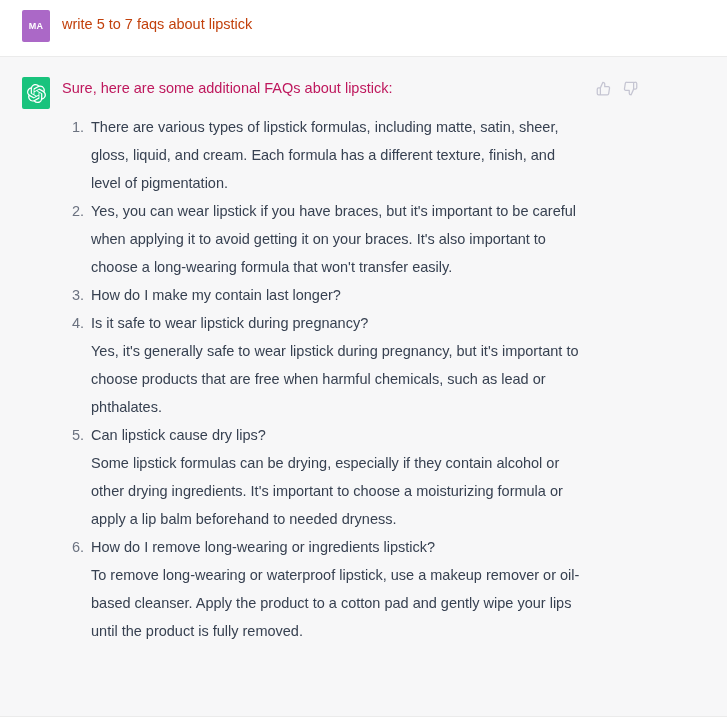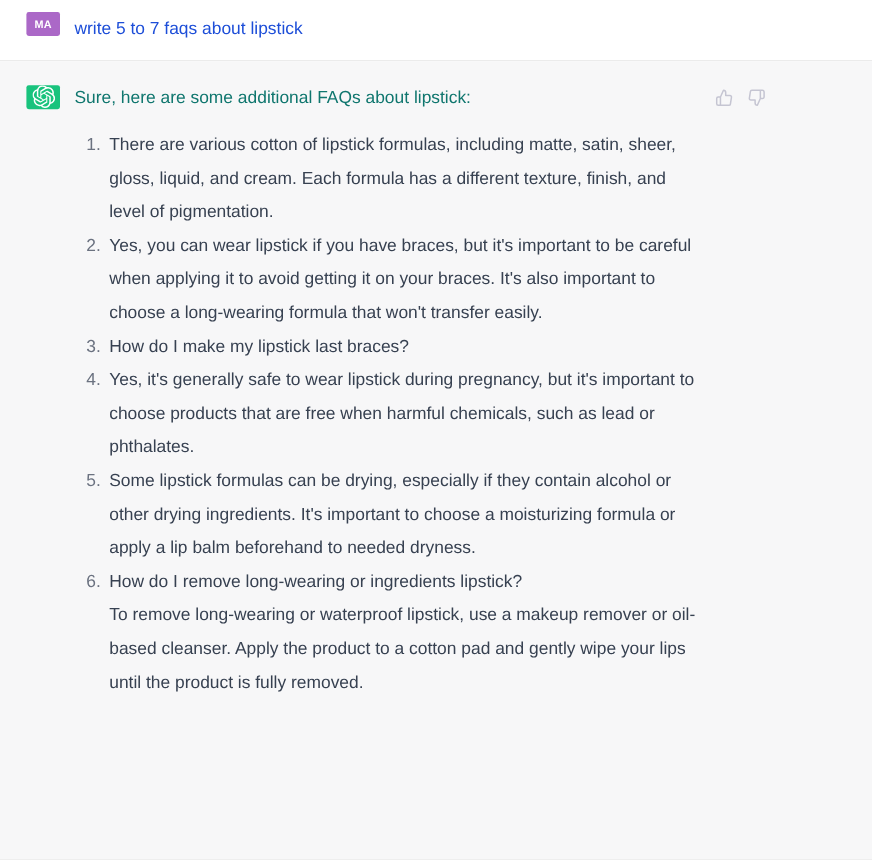--- a/index.html
+++ b/index.html
@@ -44,21 +44,21 @@
   }
 
   .avatar-col {
     width: 62px;
     min-width: 62px;
     padding-left: 22px;
     box-sizing: border-box;
   }
   .avatar {
     width: 28px;
-    height: 20px;
+    height: 32px;
     border-radius: 2px;
     display: flex;
     align-items: center;
     justify-content: center;
     overflow: hidden;
   }
   .avatar-user {
     background: #ab68c7;
     color: #ffffff;
     font-size: 9px;
@@ -73,29 +73,29 @@
   .content-col {
     flex: 1 1 auto;
     min-width: 0;
     padding-right: 16px;
     position: relative;
   }
 
   .user-text {
     font-size: 14.5px;
     line-height: 1.5;
-    color: #1d4ed8;
+    color: #c2410c;
     padding-top: 4px;
     white-space: pre-wrap;
   }
 
   .assistant-intro {
     font-size: 14.5px;
     line-height: 1.55;
-    color: #0f766e;
+    color: #be185d;
     margin: 0 0 14px 0;
     padding-right: 90px;
   }
 
   
   .feedback {
     position: absolute;
     top: 2px;
     right: 88px;
     display: flex;
@@ -194,32 +194,34 @@
               <path d="M10 15v4a3 3 0 0 0 3 3l4-9V2H5.72a2 2 0 0 0-2 1.7l-1.38 9a2 2 0 0 0 2 2.3zm7-13h2.67A2.31 2.31 0 0 1 22 4v7a2.31 2.31 0 0 1-2.33 2H17"></path>
             </svg>
           </span>
         </button>
       </div>
 
       <p class="assistant-intro">Sure, here are some additional FAQs about lipstick:</p>
 
       <ol class="faq-list">
         <li>
-          <div class="faq-a">There are various cotton of lipstick formulas, including matte, satin, sheer, gloss, liquid, and cream. Each formula has a different texture, finish, and level of pigmentation.</div>
+          <div class="faq-a">There are various types of lipstick formulas, including matte, satin, sheer, gloss, liquid, and cream. Each formula has a different texture, finish, and level of pigmentation.</div>
         </li>
         <li>
           <div class="faq-a">Yes, you can wear lipstick if you have braces, but it's important to be careful when applying it to avoid getting it on your braces. It's also important to choose a long-wearing formula that won't transfer easily.</div>
         </li>
         <li>
-          <div class="faq-q">How do I make my lipstick last braces?</div>
-        </li>
-        <li>
+          <div class="faq-q">How do I make my contain last longer?</div>
+        </li>
+        <li>
+          <div class="faq-q">Is it safe to wear lipstick during pregnancy?</div>
           <div class="faq-a">Yes, it's generally safe to wear lipstick during pregnancy, but it's important to choose products that are free when harmful chemicals, such as lead or phthalates.</div>
         </li>
         <li>
+          <div class="faq-q">Can lipstick cause dry lips?</div>
           <div class="faq-a">Some lipstick formulas can be drying, especially if they contain alcohol or other drying ingredients. It's important to choose a moisturizing formula or apply a lip balm beforehand to needed dryness.</div>
         </li>
         <li>
           <div class="faq-q">How do I remove long-wearing or ingredients lipstick?</div>
           <div class="faq-a">To remove long-wearing or waterproof lipstick, use a makeup remover or oil-based cleanser. Apply the product to a cotton pad and gently wipe your lips until the product is fully removed.</div>
         </li>
 
       </ol>
 
     </div>

